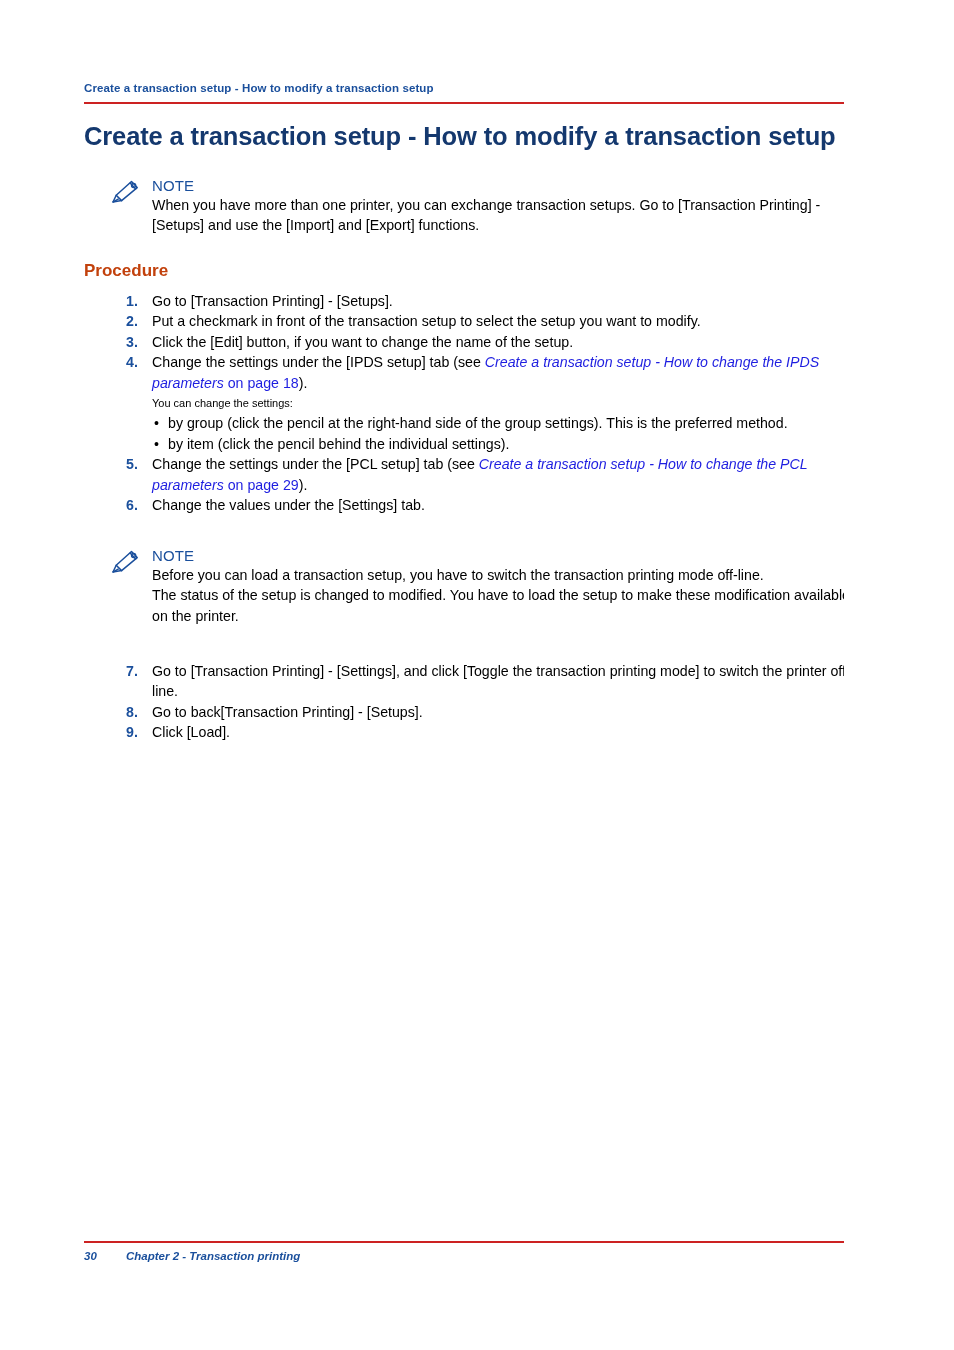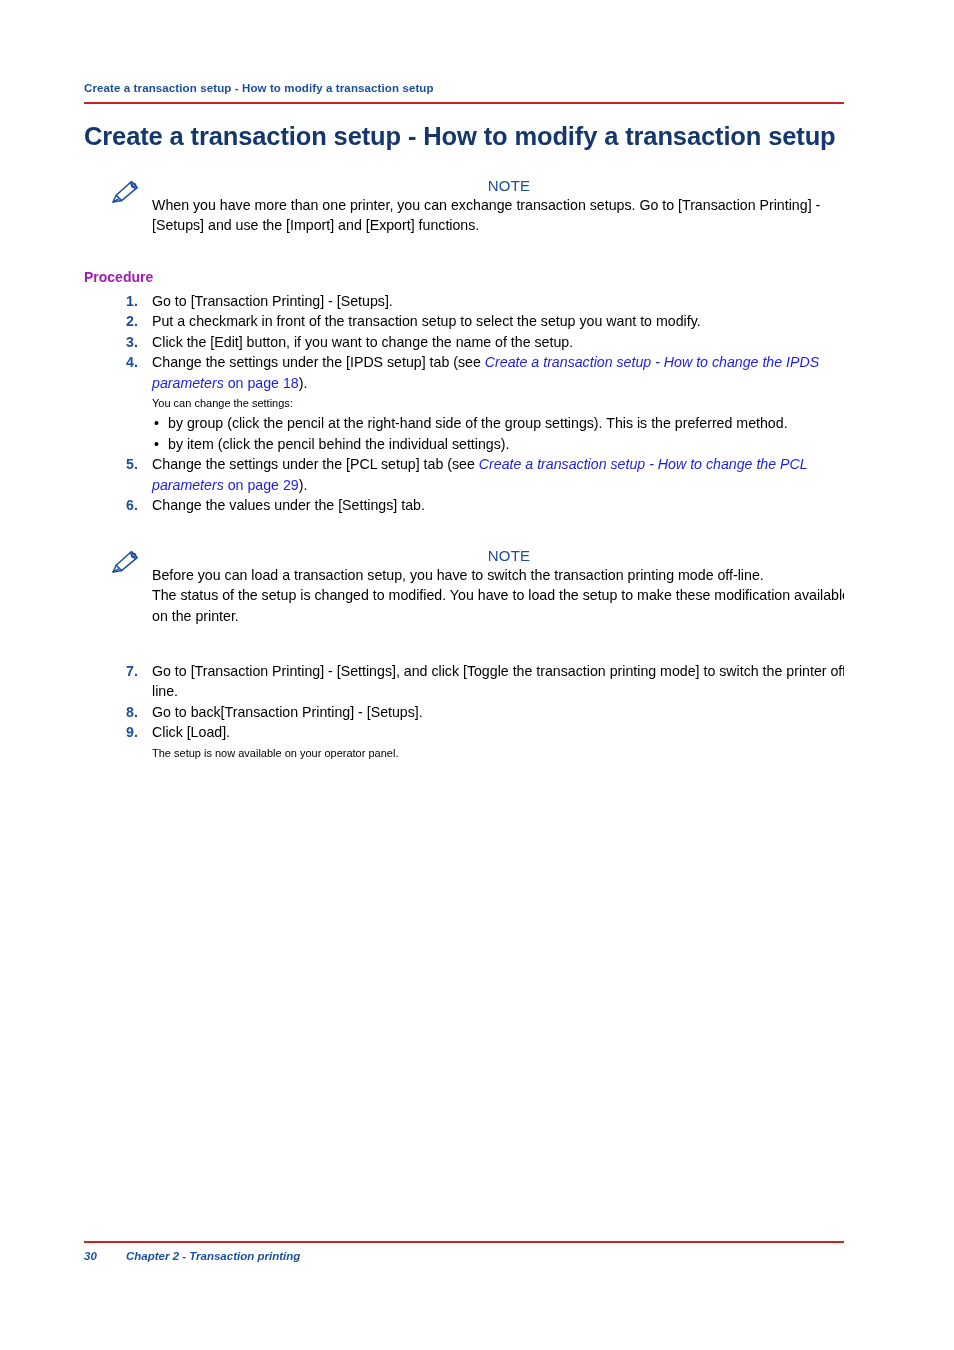--- a/index.html
+++ b/index.html
@@ -69,36 +69,34 @@
     height: 28px;
   }
   .note-body {
     margin-left: 42px;
   }
   .note-label {
     font-size: 15px;
     color: #1a4f9c;
     line-height: 19px;
     letter-spacing: 0.01em;
-    text-align: center;
   }
   .note-text {
     font-size: 14.2px;
     color: #000000;
     line-height: 20.4px;
   }
 
   
   .section-heading {
     position: absolute;
     left: 84px;
-    font-size: 14px;
-    font-weight: bold;
-    color: #a21caf;
-    margin-top: 8px;
+    font-size: 17px;
+    font-weight: bold;
+    color: #c2410c;
   }
 
   
   .olist {
     position: absolute;
     left: 126px;
     width: 740px;
   }
   .oitem {
     position: relative;
@@ -278,21 +276,20 @@
       <span class="onum">7.</span>
       <span>Go to [Transaction Printing] - [Settings], and click [Toggle the transaction printing mode] to switch the printer off-line.</span>
     </div>
     <div class="oitem">
       <span class="onum">8.</span>
       <span>Go to back[Transaction Printing] - [Setups].</span>
     </div>
     <div class="oitem">
       <span class="onum">9.</span>
       <span>Click [Load].</span>
-      <div class="subline">The setup is now available on your operator panel.</div>
     </div>
   </div>
 
   <div class="footer-rule"></div>
   <div class="footer">
     <span class="footer-page-num">30</span><span class="footer-chapter">Chapter 2 - Transaction printing</span>
   </div>
 
 </div>
 

